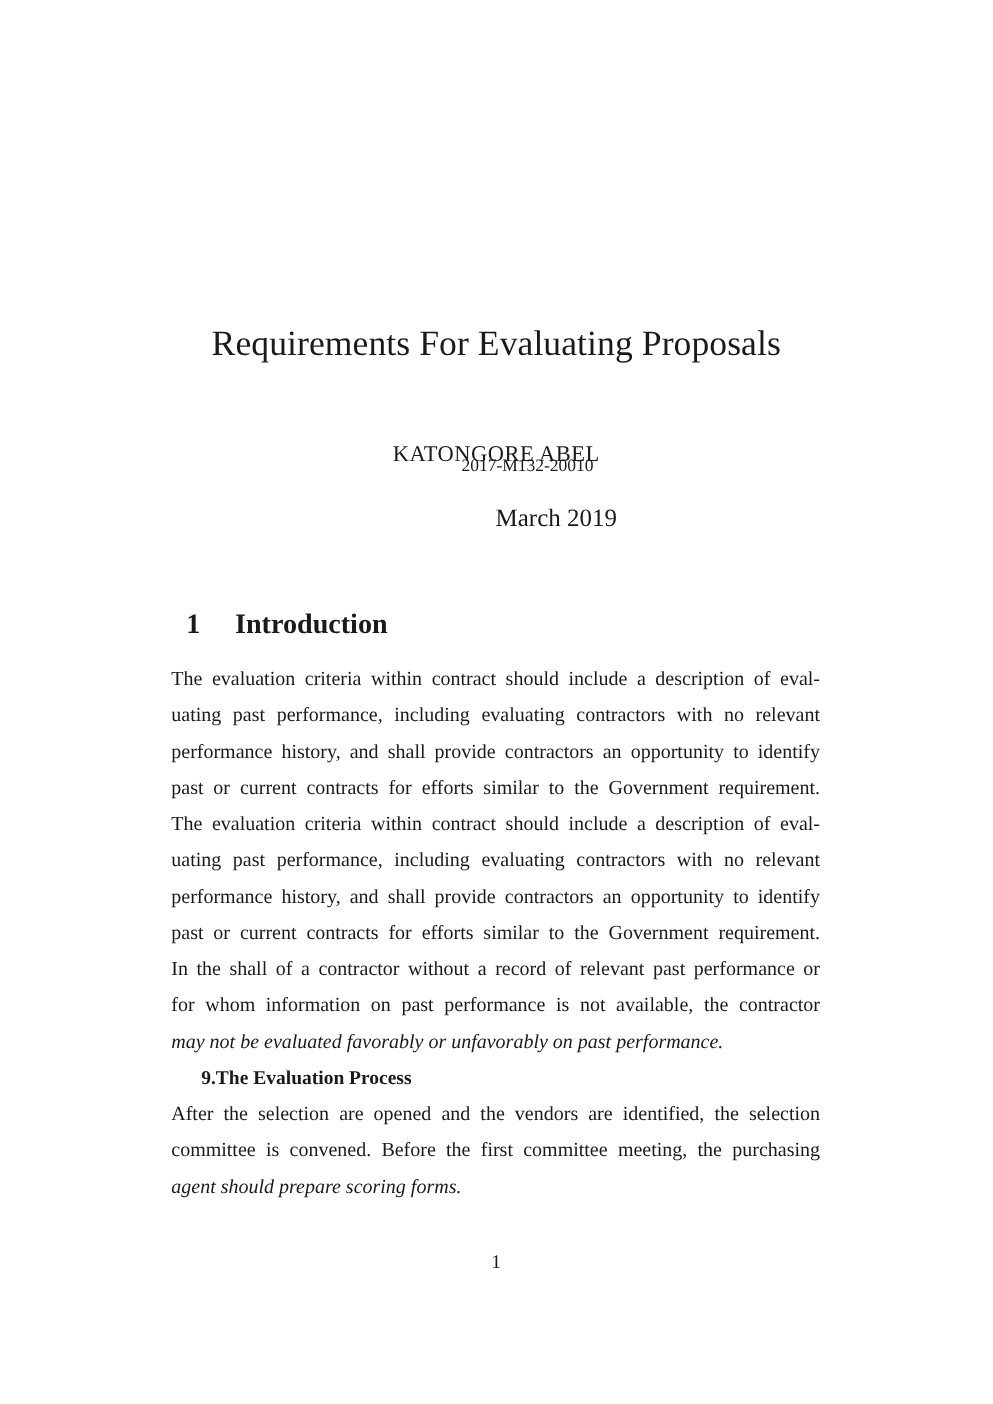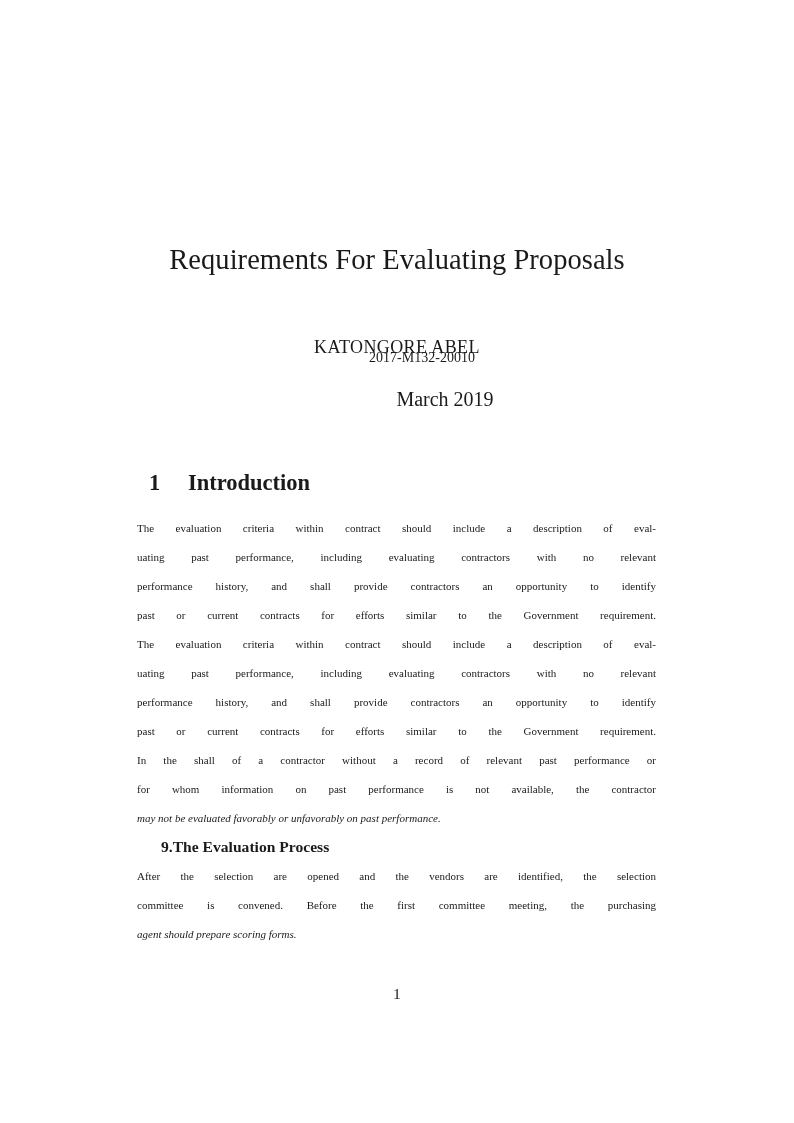--- a/index.html
+++ b/index.html
@@ -10,21 +10,21 @@
   body {
     width: 794px;
     height: 1123px;
     position: relative;
     overflow: hidden;
     font-family: "Liberation Serif", "DejaVu Serif", serif;
     color: #1a1a1a;
   }
   .page {
     position: absolute;
-    left: 0; top: 0;
+    left: 0; top: 16px;
     width: 794px; height: 892px;
     background: #ffffff;
   }
   .center {
     position: absolute;
     left: 0;
     width: 794px;
     text-align: center;
     white-space: nowrap;
   }
@@ -64,21 +64,21 @@
     margin-left: 12px;
   }
   .section .num {
     display: inline-block;
     width: 39px;
   }
   .body-line {
     position: absolute;
     left: 137px;
     width: 519px;
-    font-size: 11px;
+    font-size: 16px;
     line-height: 20px;
     white-space: nowrap;
     text-align: justify;
     text-align-last: justify;
   }
   .body-line.last {
     text-align-last: left;
     font-style: italic;
   }
   .subheading {

